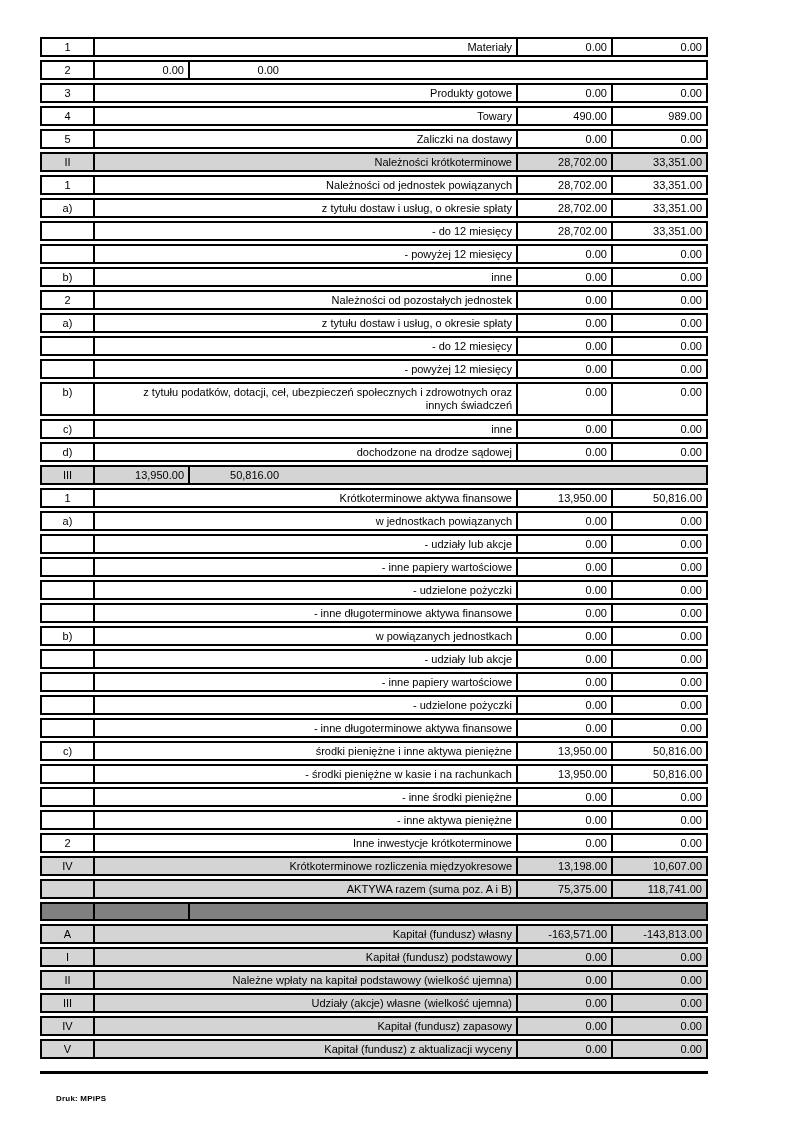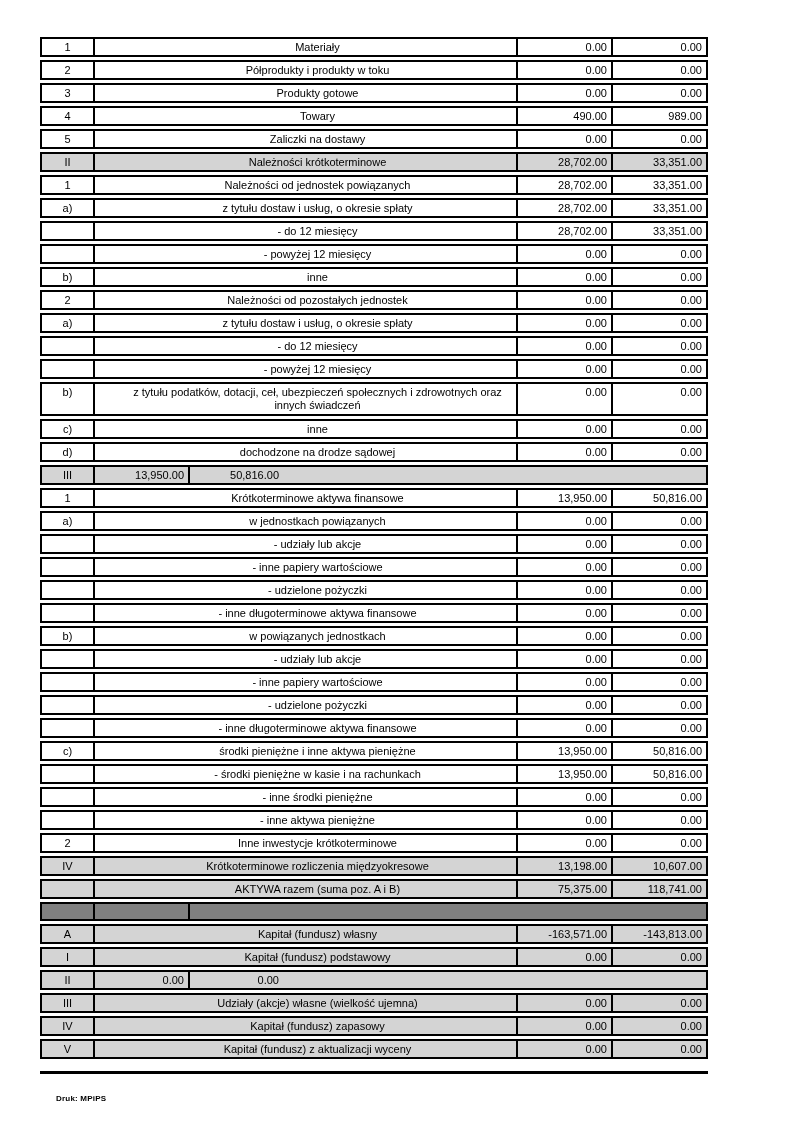--- a/index.html
+++ b/index.html
@@ -40,21 +40,21 @@
     overflow: hidden;
   }
   .no {
     flex: none;
     width: 53px;
     text-align: center;
     border-right: 2px solid var(--line-color, #000);
   }
   .label {
     flex: 1;
-    text-align: center;
+    text-align: right;
     border-right: 2px solid var(--line-color, #000);
     margin-left: 24px;
   }
   .v1 {
     flex: none;
     width: 95px;
     text-align: right;
     border-right: 2px solid var(--line-color, #000);
   }
   .v2 {
@@ -91,21 +91,20 @@
   <div class="content">
     <div class="balance-table">
         <div class="row">
           <div class="cell no">1</div>
           <div class="cell label">Materiały</div>
           <div class="cell v1">0.00</div>
           <div class="cell v2">0.00</div>
         </div>
         <div class="row">
           <div class="cell no">2</div>
-          <div class="cell label">Półprodukty i produkty w toku</div>
           <div class="cell v1">0.00</div>
           <div class="cell v2">0.00</div>
         </div>
         <div class="row">
           <div class="cell no">3</div>
           <div class="cell label">Produkty gotowe</div>
           <div class="cell v1">0.00</div>
           <div class="cell v2">0.00</div>
         </div>
         <div class="row">
@@ -323,20 +322,21 @@
           <div class="cell v2">-143,813.00</div>
         </div>
         <div class="row section">
           <div class="cell no">I</div>
           <div class="cell label">Kapitał (fundusz) podstawowy</div>
           <div class="cell v1">0.00</div>
           <div class="cell v2">0.00</div>
         </div>
         <div class="row section">
           <div class="cell no">II</div>
+          <div class="cell label">Należne wpłaty na kapitał podstawowy (wielkość ujemna)</div>
           <div class="cell v1">0.00</div>
           <div class="cell v2">0.00</div>
         </div>
         <div class="row section">
           <div class="cell no">III</div>
           <div class="cell label">Udziały (akcje) własne (wielkość ujemna)</div>
           <div class="cell v1">0.00</div>
           <div class="cell v2">0.00</div>
         </div>
         <div class="row section">

